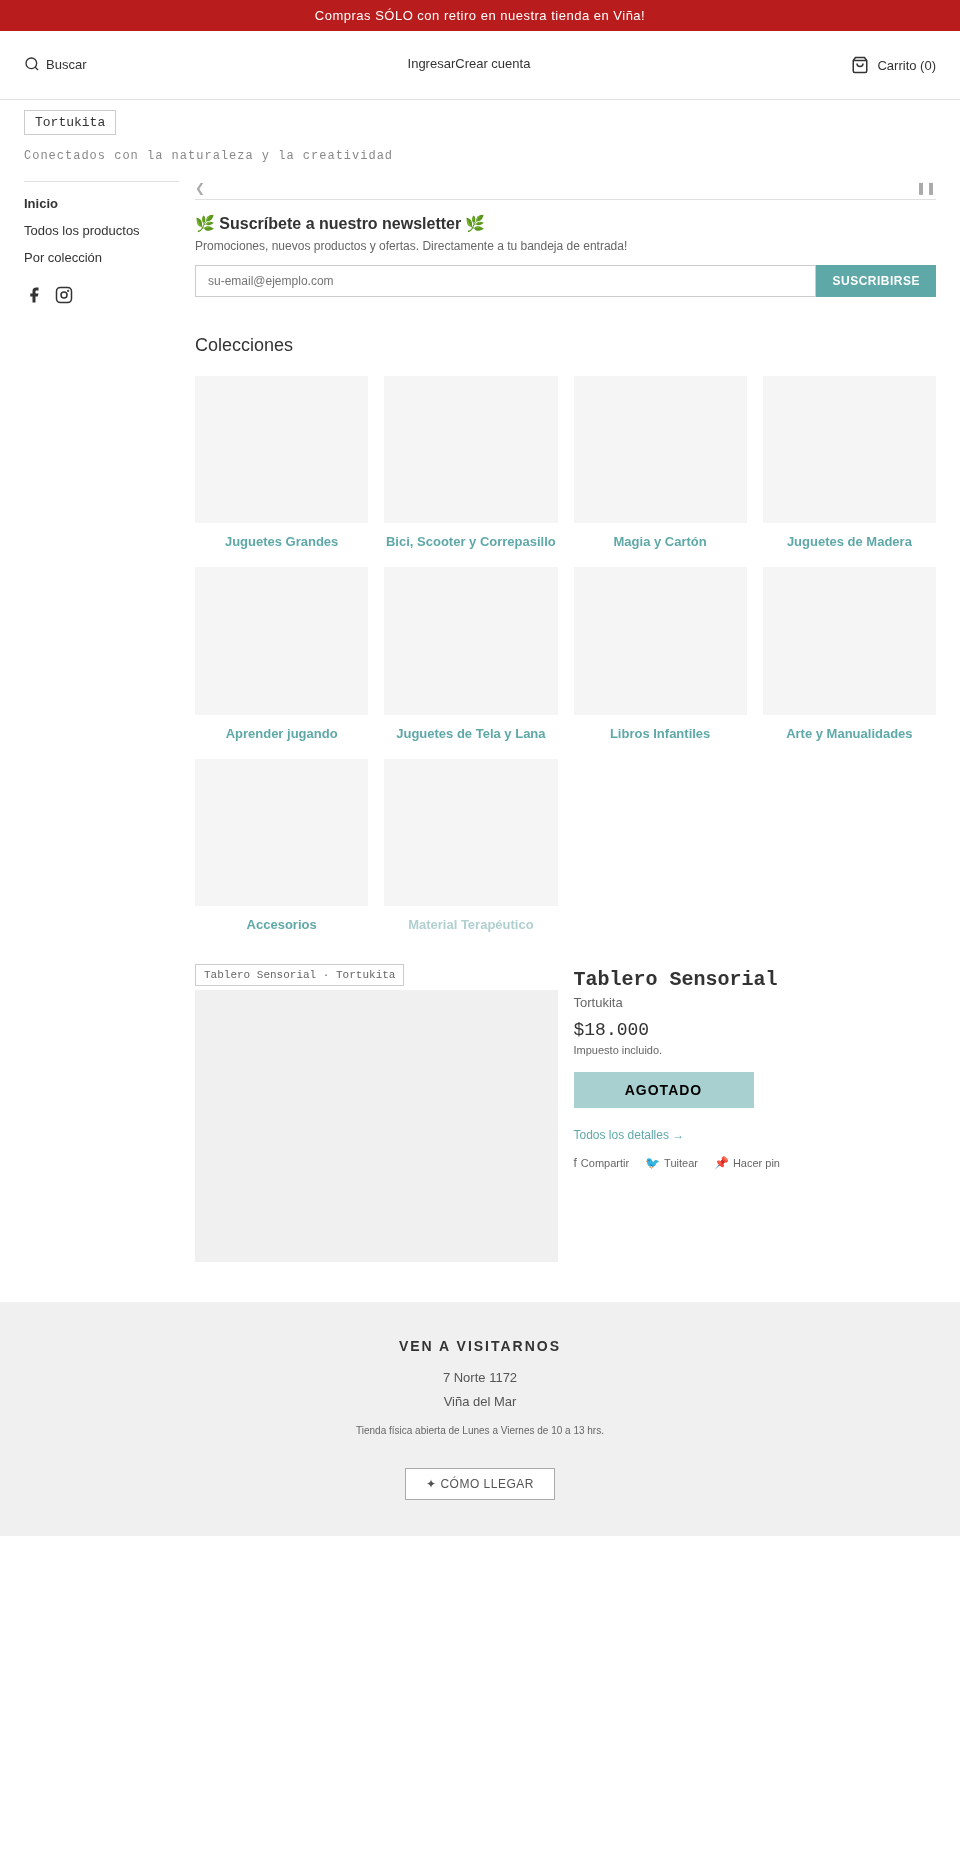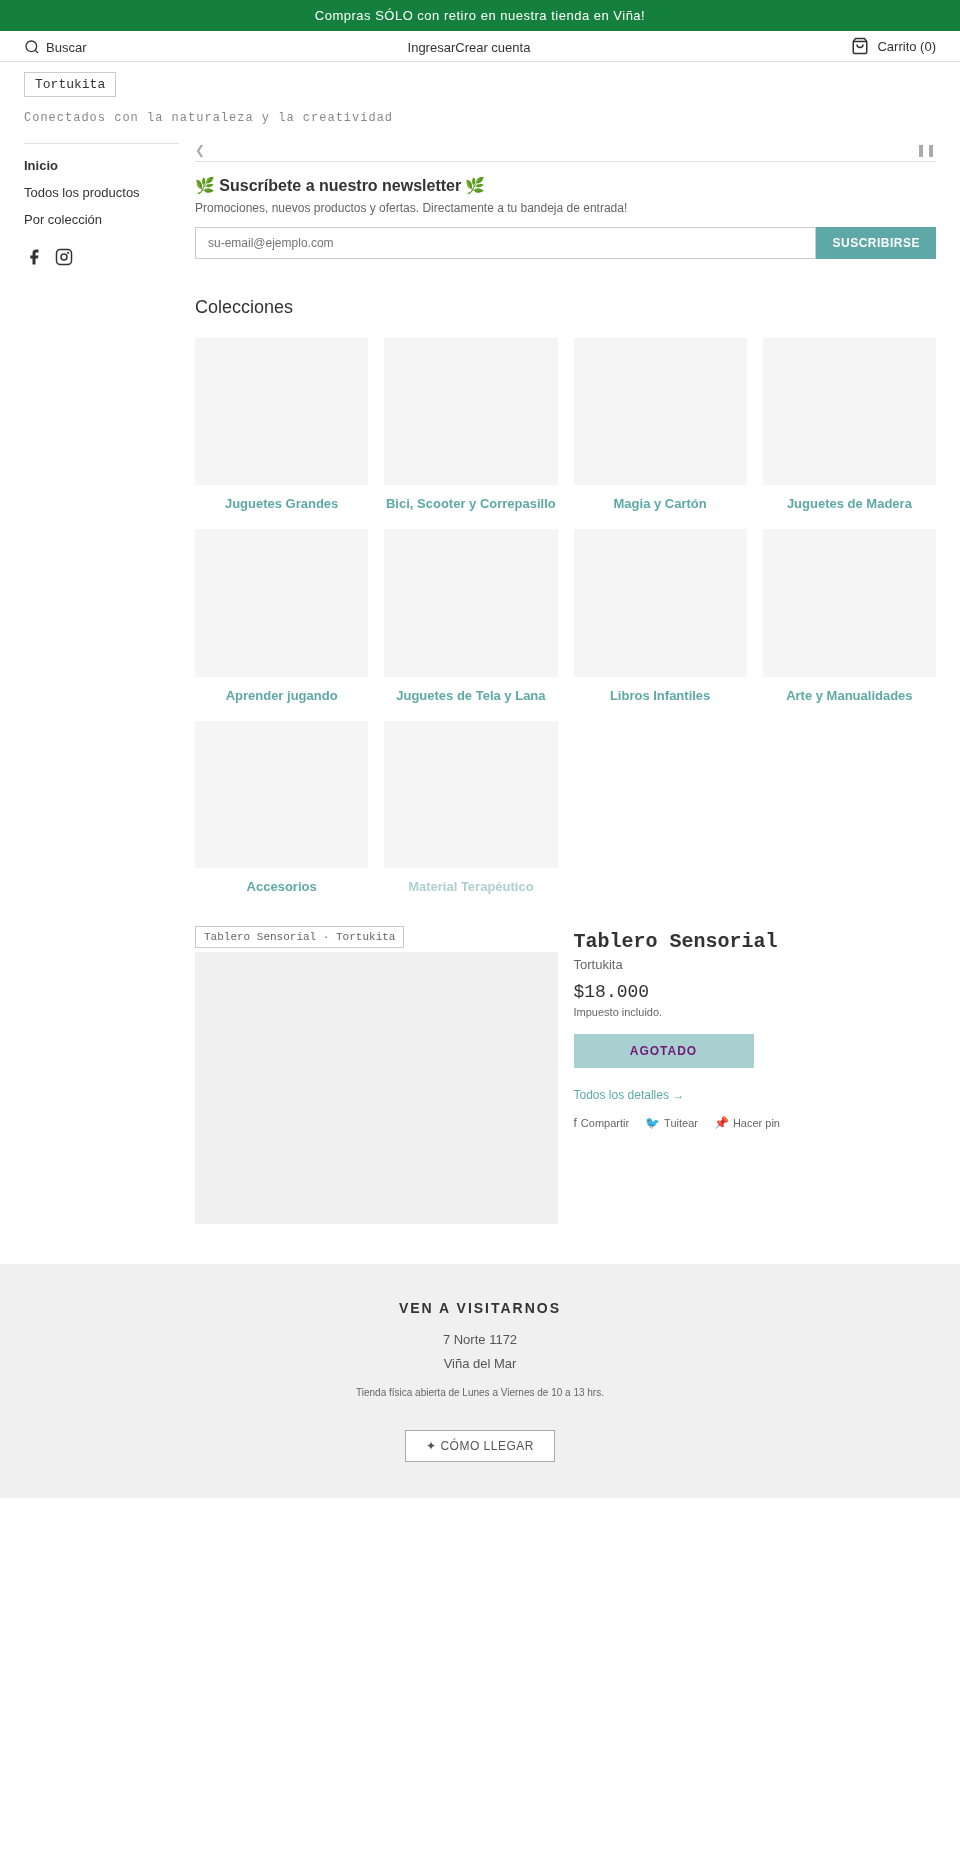--- a/index.html
+++ b/index.html
@@ -1,33 +1,33 @@
 <!DOCTYPE html>
 <html><head>
   <meta charset="utf-8">
   <style>
     * { box-sizing: border-box; margin: 0; padding: 0; }
     body { font-family: 'Helvetica Neue', Arial, sans-serif; background: #fff; color: #333; font-size: 13px; }
 
     
     .top-banner {
-      background-color: #15803d;
+      background-color: #b91c1c;
       color: white;
       text-align: center;
       padding: 8px 16px;
       font-size: 13px;
       letter-spacing: 0.5px;
     }
 
     
     .header {
       display: flex;
-      align-items: flex-end;
+      align-items: flex-start;
       justify-content: space-between;
-      padding: 6px 24px;
+      padding: 25px 24px;
       border-bottom: 1px solid #e0e0e0;
     }
     .header-left {
       display: flex;
       align-items: center;
       gap: 8px;
     }
     .search-icon-wrap {
       display: flex;
       align-items: center;
@@ -262,24 +262,24 @@
       margin-bottom: 4px;
       font-family: 'Courier New', monospace;
     }
     .product-tax {
       font-size: 11px;
       color: #666;
       margin-bottom: 16px;
     }
     .product-btn-sold {
       background-color: #a8d0d0;
-      color: #701a75;
+      color: #000000;
       border: none;
       padding: 10px 24px;
-      font-size: 12px;
+      font-size: 14px;
       letter-spacing: 1px;
       text-transform: uppercase;
       cursor: not-allowed;
       width: 180px;
       font-weight: bold;
     }
     .product-details-link {
       display: block;
       margin-top: 20px;
       color: #5fa8a8;

